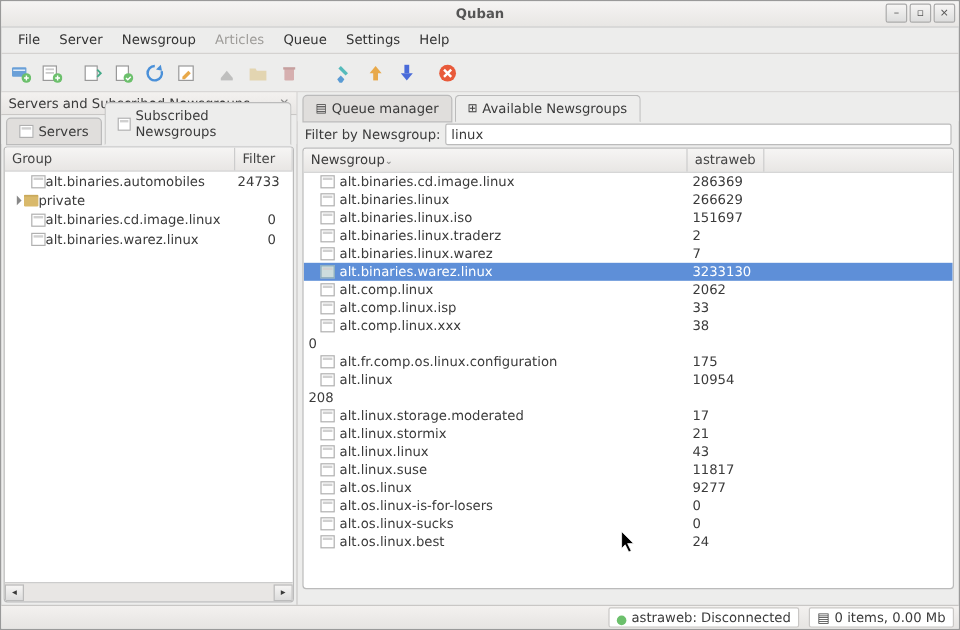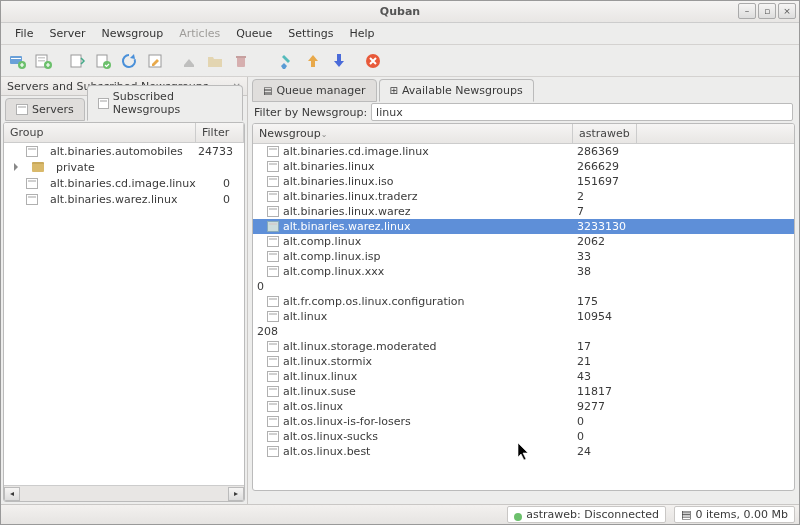--- a/index.html
+++ b/index.html
@@ -20,21 +20,21 @@
 .section-header{height:19px;background:linear-gradient(#f3f1ef,#e8e6e4);border-bottom:1px solid #c9c7c5;display:flex;align-items:center;padding:0 6px;font-size:10px;color:#666}
 .section-header .x{margin-left:auto;color:#888;font-size:10px}
 .tabbar{height:24px;display:flex;align-items:flex-end;padding:0 4px;gap:2px;background:#ededec}
 .tab{padding:4px 10px;background:#ededec;border:1px solid #bbb;border-bottom:1px solid #ededec;border-radius:4px 4px 0 0;color:#444;display:flex;align-items:center;gap:4px;position:relative;top:1px}
 .tab.inactive{background:#e0dedc;border-bottom:1px solid #bbb;color:#555}
 .tree-area{flex:1;display:flex;flex-direction:column;border:1px solid #bbb;margin:2px;background:#fff;border-radius:3px;overflow:hidden}
 .tree-head{display:flex;background:linear-gradient(#f6f5f4,#e8e6e4);border-bottom:1px solid #ccc}
 .th{padding:3px 6px;border-right:1px solid #ccc;font-size:11px;color:#444}
 .tree-body{flex:1;overflow:auto}
 .tree-row{display:flex;padding:2px 6px;align-items:center;height:16px}
-.tree-row .g{flex:1;display:flex;align-items:center;gap:12px}
+.tree-row .g{flex:1;display:flex;align-items:center;gap:0}
 .tree-row .u{width:40px;text-align:right;padding-right:8px}
 .folder-icon{width:12px;height:10px;background:#d9b96b;border-radius:1px;display:inline-block;border-top:2px solid #c9a95b}
 .news-icon{width:12px;height:11px;background:#fff;border:1px solid #b0b0b0;display:inline-block;position:relative}
 .news-icon::before{content:"";position:absolute;left:1px;top:1px;right:1px;height:2px;background:#d0d0d0}
 .collapse-tri{display:inline-block;width:0;height:0;border-left:4px solid #888;border-top:4px solid transparent;border-bottom:4px solid transparent;margin-right:2px}
 .hscroll{height:16px;background:#e8e6e4;border-top:1px solid #ccc;display:flex;align-items:center}
 .hscroll .btn{width:16px;height:14px;background:linear-gradient(#f6f5f4,#ddd);border:1px solid #bbb;display:flex;align-items:center;justify-content:center;font-size:8px}
 .filter-row{height:22px;display:flex;align-items:center;padding:2px 6px;gap:4px}
 .filter-input{flex:1;height:18px;background:#fff;border:1px solid #bbb;border-radius:2px;padding:0 4px;font-size:11px}
 .table-area{flex:1;border:1px solid #bbb;margin:0 4px 13px 4px;background:#fff;border-radius:3px;overflow:hidden;display:flex;flex-direction:column}

